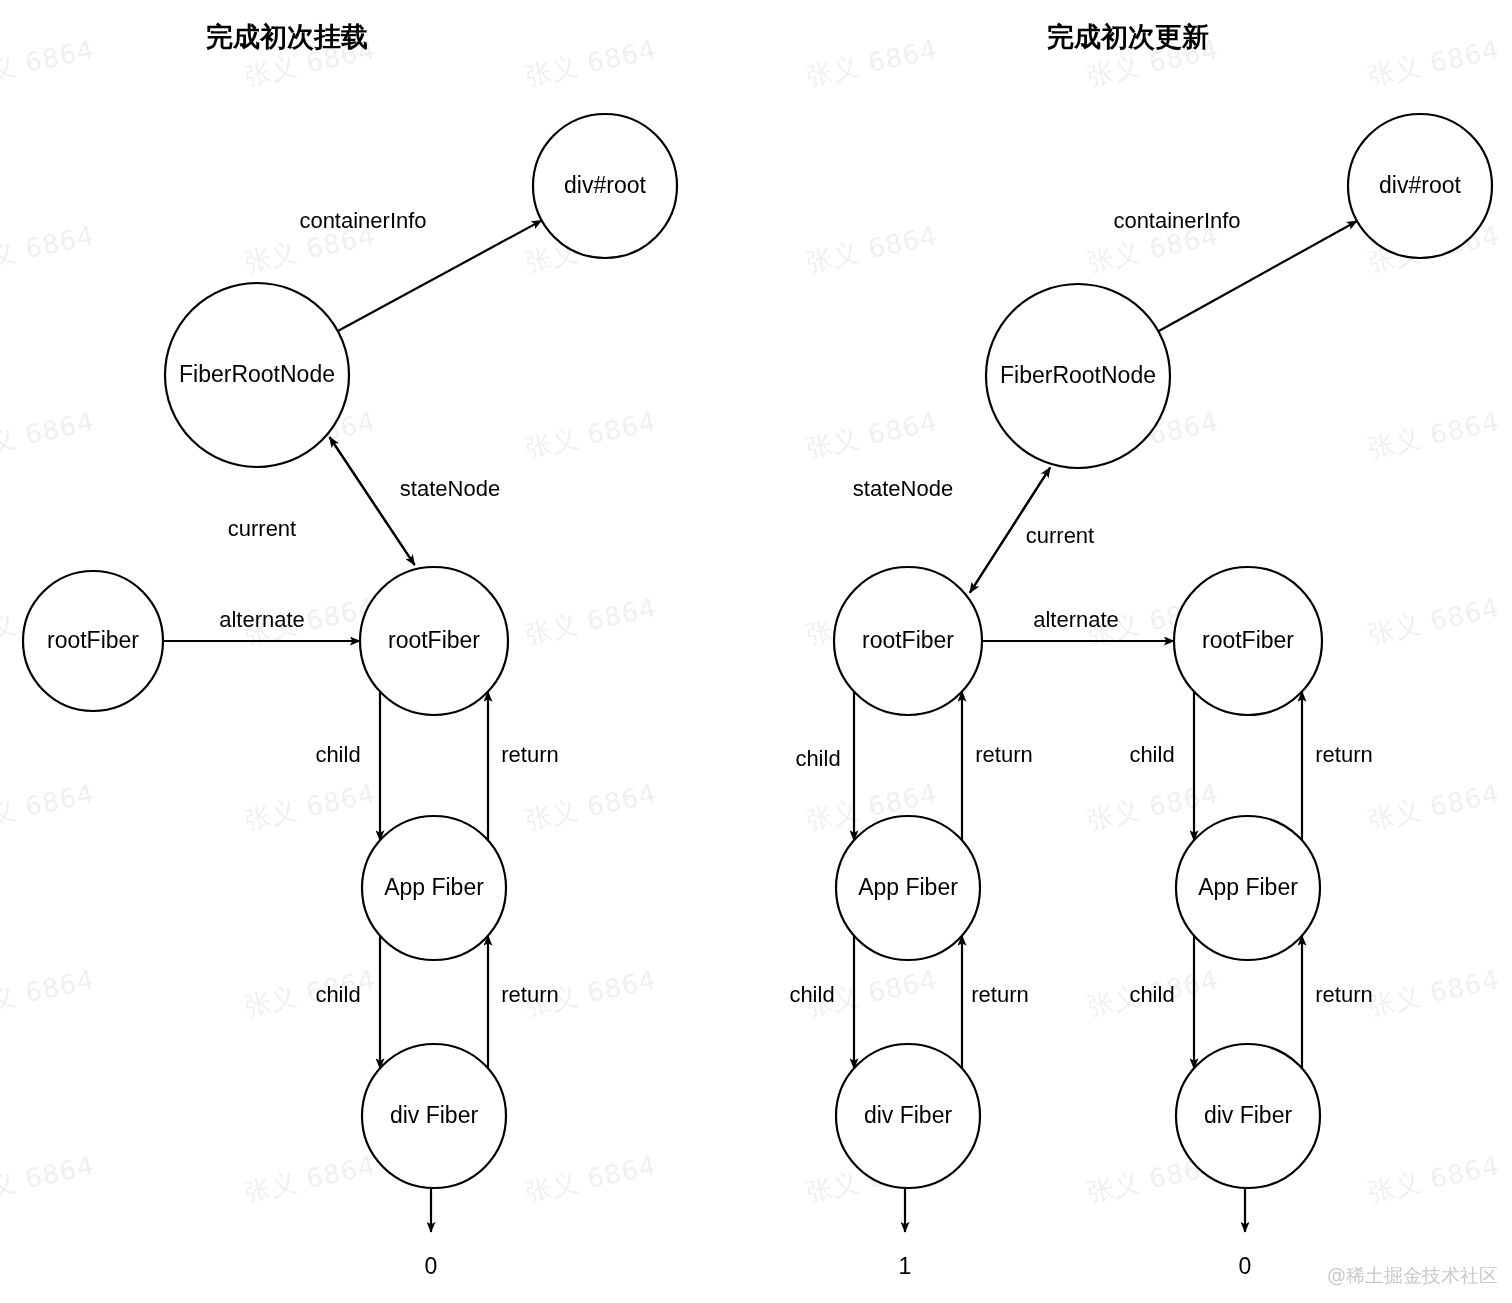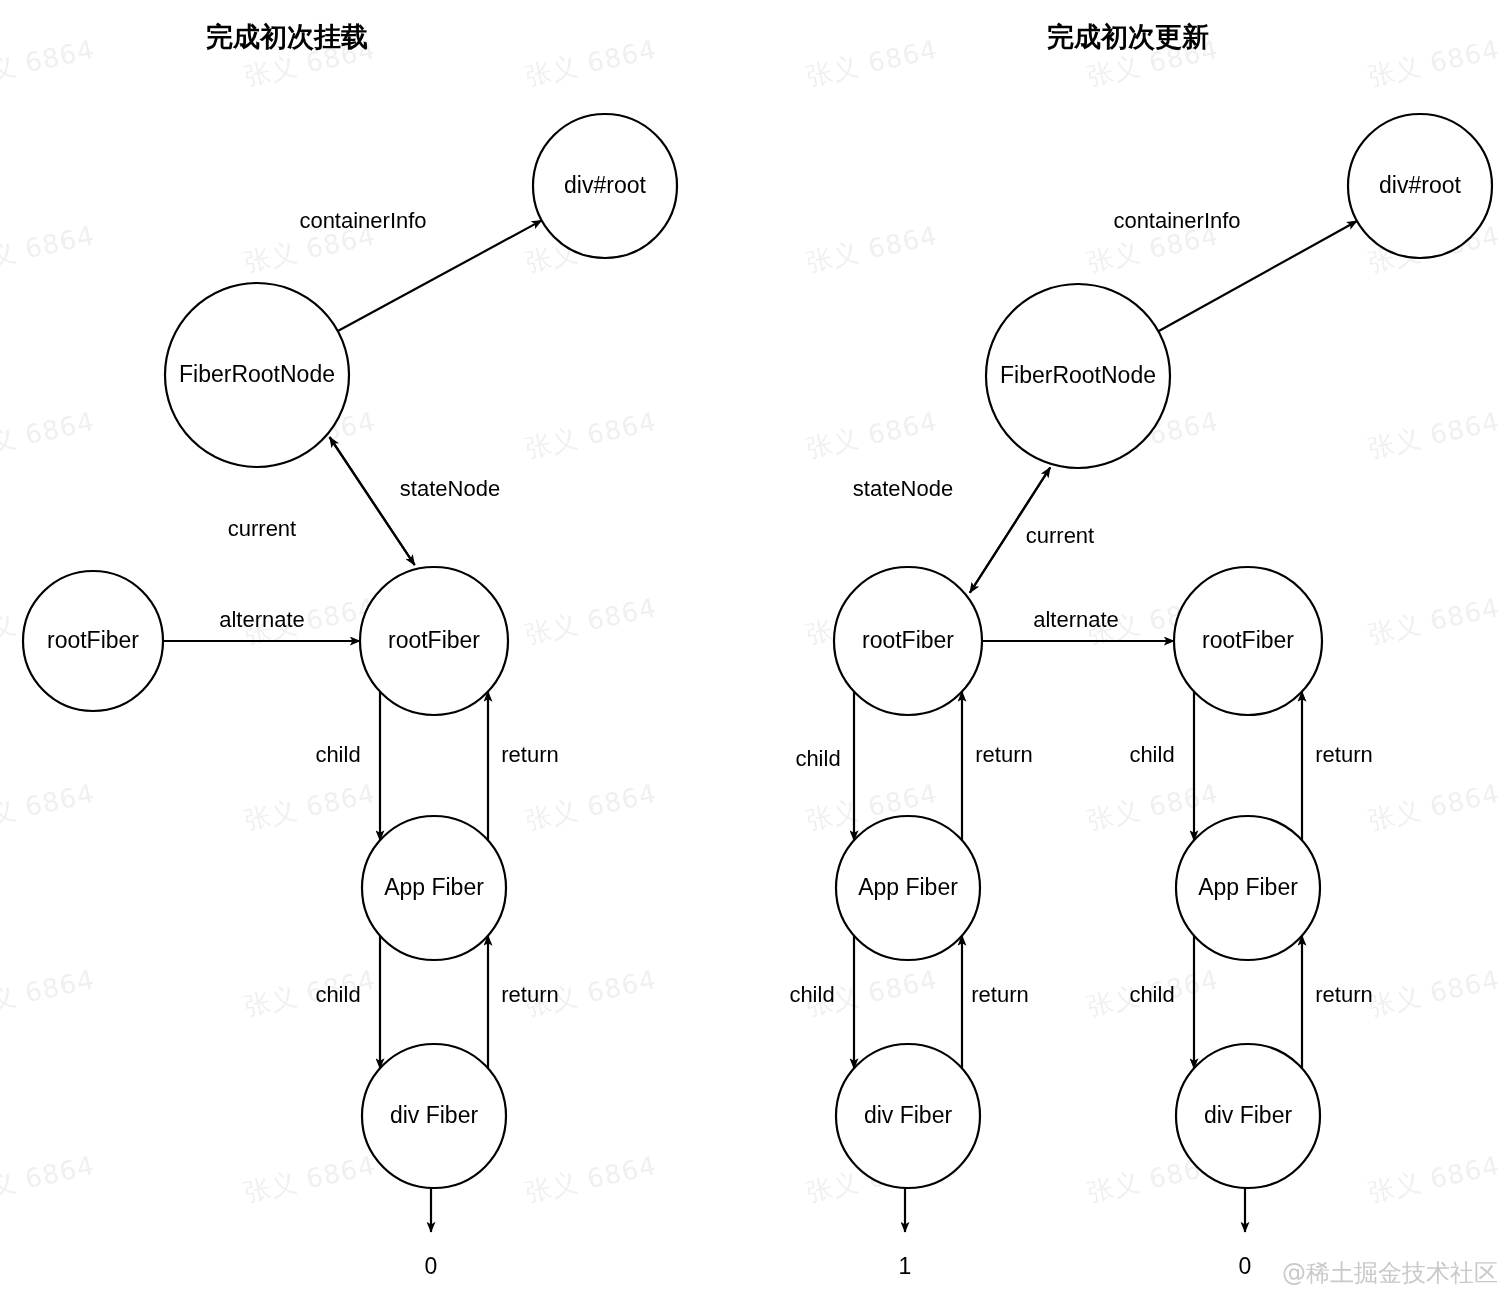--- a/index.html
+++ b/index.html
@@ -21,21 +21,21 @@
   .title{
     position:absolute;font-size:27px;font-weight:bold;color:#000;
     font-family:"DejaVu Sans","Liberation Sans",sans-serif;
     white-space:nowrap;
     margin-left:43px;
   }
   #title-left{left:163px;top:19px;}
   #title-right{left:1004px;top:19px;}
 
   .credit{
-    position:absolute;right:14px;bottom:14px;color:#c9c9c9;font-size:24px;
+    position:absolute;right:14px;bottom:14px;color:#c9c9c9;font-size:19px;
     font-family:"DejaVu Sans",sans-serif;white-space:nowrap;
   }
 
   text.node-label{
     font-family:"Liberation Sans","DejaVu Sans",sans-serif;
     font-size:23px;fill:#000;text-anchor:middle;dominant-baseline:middle;
   }
   text.edge-label{
     font-family:"Liberation Sans","DejaVu Sans",sans-serif;
     font-size:22px;fill:#000;text-anchor:middle;dominant-baseline:middle;

